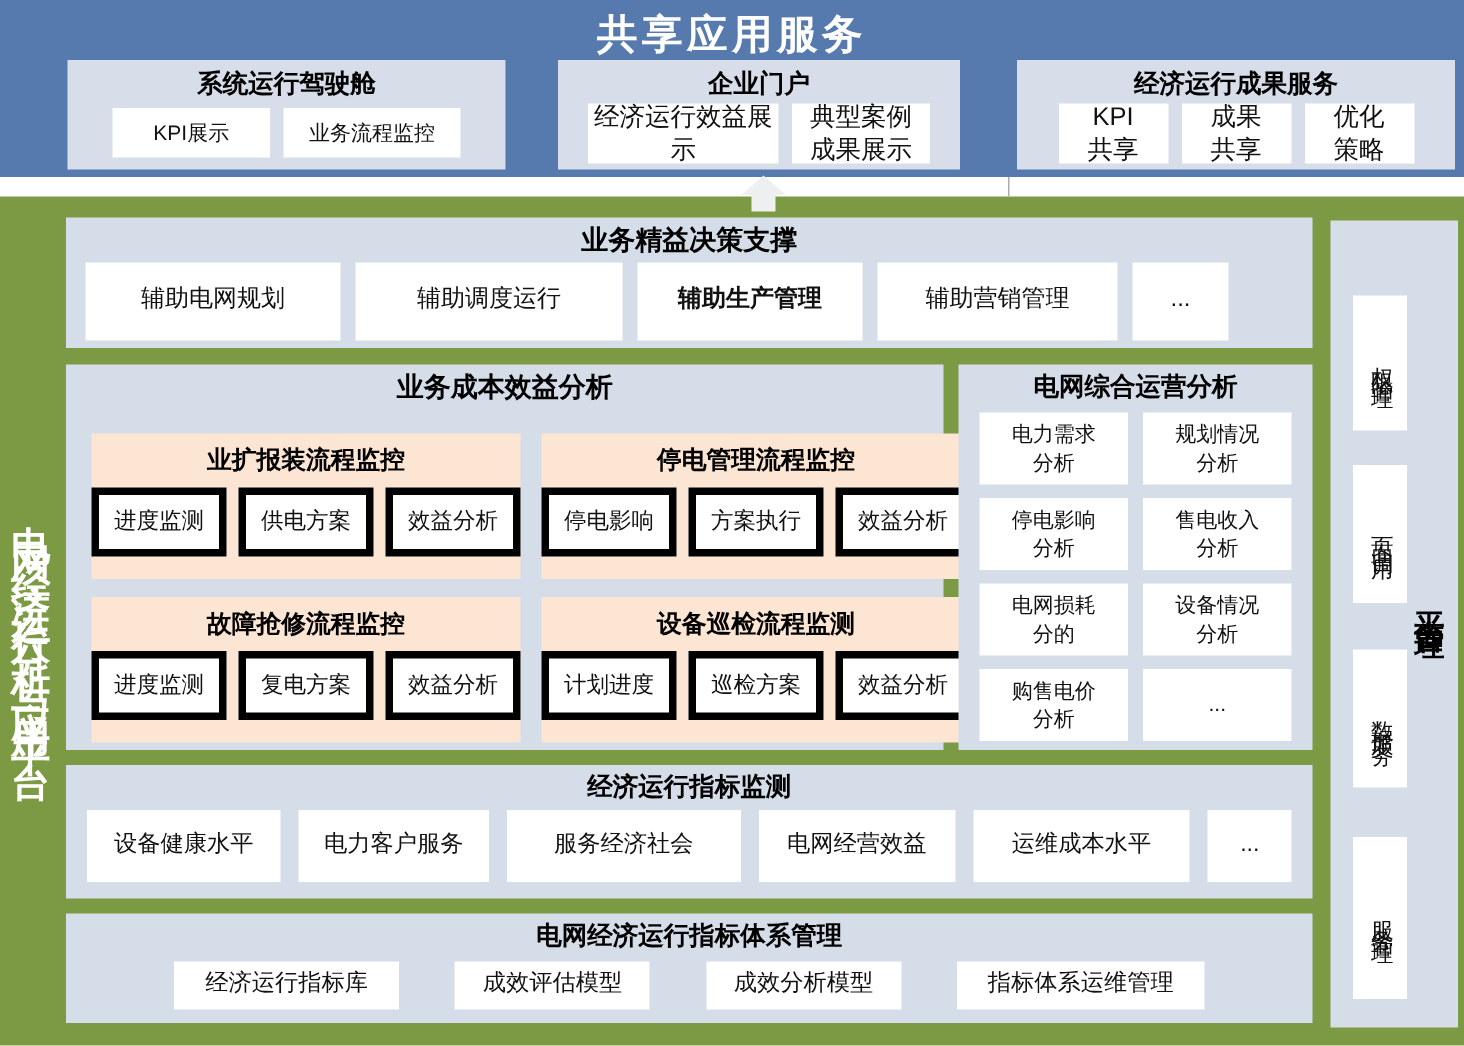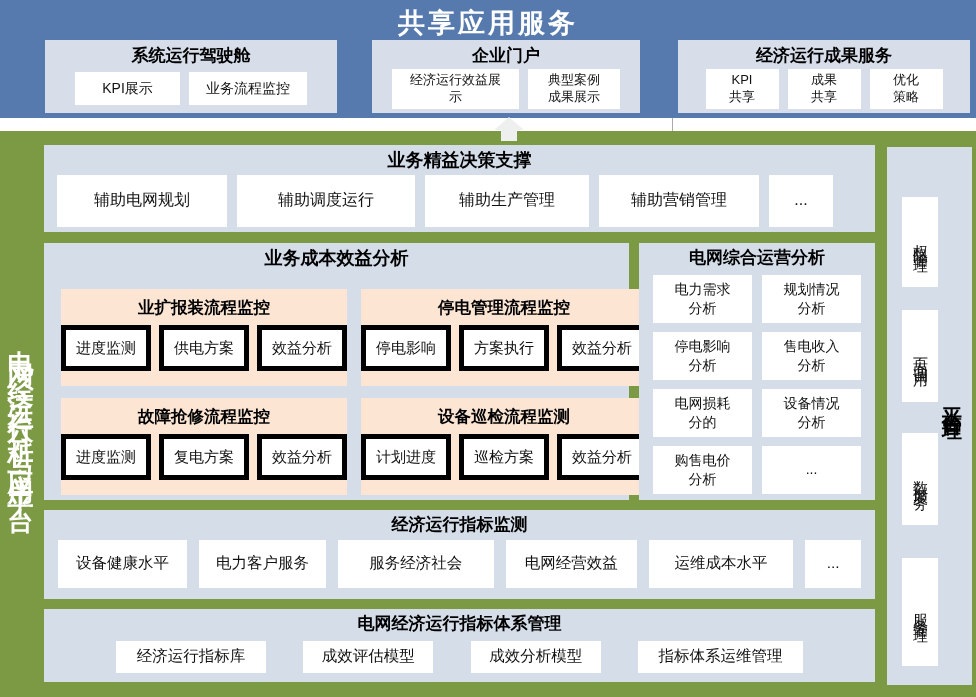--- a/index.html
+++ b/index.html
@@ -8,21 +8,21 @@
   
   .banner{position:absolute;left:0;top:0;width:976px;height:118px;background:#5679AE;}
   .banner-title{text-align:center;color:#ffffff;font-weight:bold;font-size:27px;letter-spacing:3px;padding-top:5px;}
   .hgroup{position:absolute;top:40px;height:73px;background:#D7DEEA;}
   .hg1{left:45px;width:292px}.hg2{left:372px;width:268px}.hg3{left:678px;width:292px}
   .hgroup-title{text-align:center;font-weight:bold;font-size:17px;padding-top:7px;line-height:1.1;}
   .hgroup-items{display:flex;justify-content:center;gap:9px;}
   .mt6{margin-top:6px}.mt3{margin-top:3px}
   .chip{background:#ffffff;display:flex;align-items:center;justify-content:center;
         text-align:center;font-size:14px;line-height:1.3;color:#111;}
-  .chip.two{white-space:pre-line;font-size:13px;}
+  .chip.two{white-space:pre-line;font-size:17px;}
   
   .gap-strip{position:absolute;left:0;top:118px;width:976px;height:13px;background:#ffffff;}
   .gap-divider{position:absolute;left:672px;top:118px;width:1px;height:13px;background:#ababab;}
   .up-arrow{position:absolute;left:494px;top:117px;width:30px;z-index:6;}
   .up-arrow .tri{width:0;height:0;margin:0 auto;border-left:15px solid transparent;
                  border-right:15px solid transparent;border-bottom:13px solid #eef0ef;}
   .up-arrow .stem{width:16px;height:11px;background:#eef0ef;margin:0 auto;}
   
   .left-rail{position:absolute;left:0;top:131px;width:43px;height:566px;
              display:flex;align-items:center;justify-content:center;}
@@ -107,21 +107,21 @@
 
   <div class="left-rail">
     <div class="vtext">电网经济运行分析与应用平台</div>
   </div>
 
   <div class="panel p-row1">
     <div class="panel-title">业务精益决策支撑</div>
     <div class="row1-items">
       <div class="chip" style="width:170px;">辅助电网规划</div>
       <div class="chip" style="width:178px;">辅助调度运行</div>
-      <div class="chip" style="width:164px;">辅助生产管理</div>
+      <div class="chip" style="width:150px;font-weight:bold;">辅助生产管理</div>
       <div class="chip" style="width:160px;">辅助营销管理</div>
       <div class="chip" style="width:64px;">...</div>
     </div>
   </div>
 
   <div class="panel p-cost">
     <div class="panel-title">业务成本效益分析</div>
     <div class="cost-grid">
 
       <div class="orange-card">

